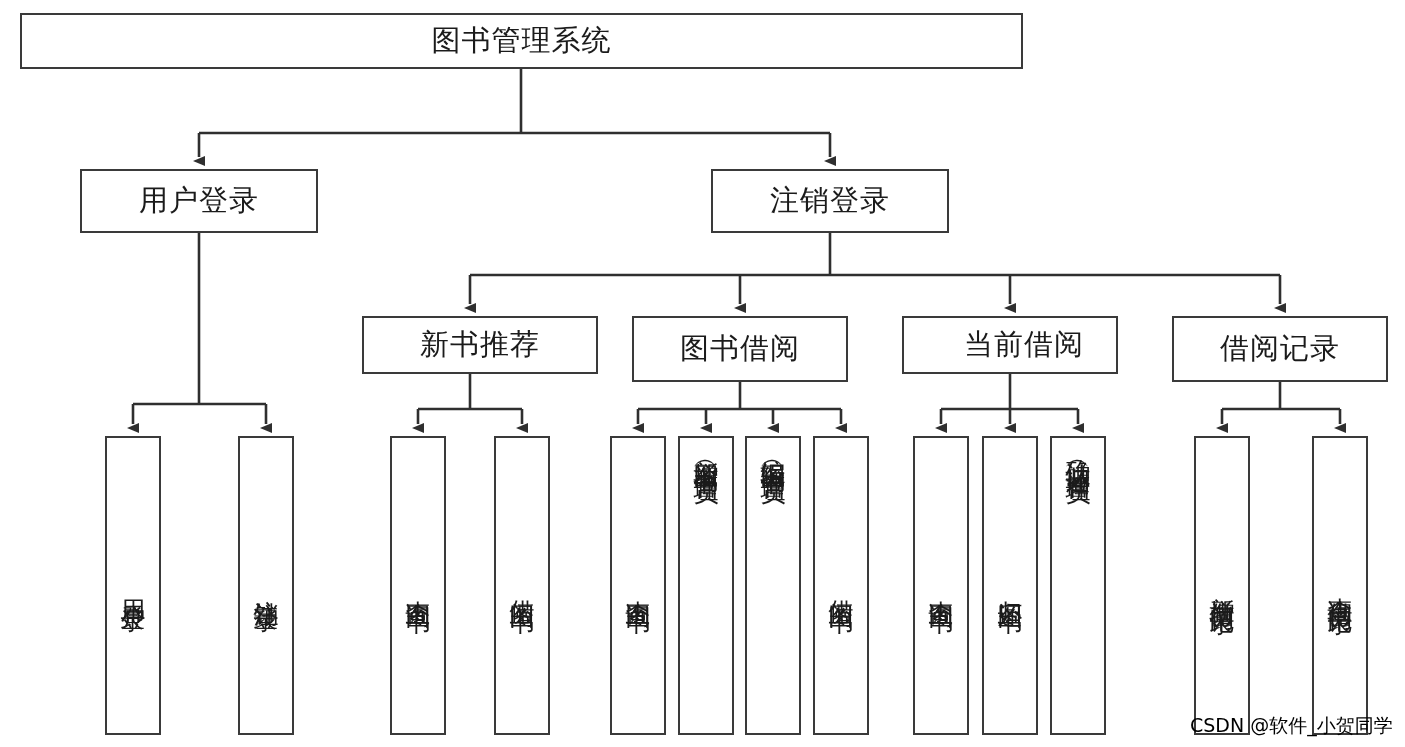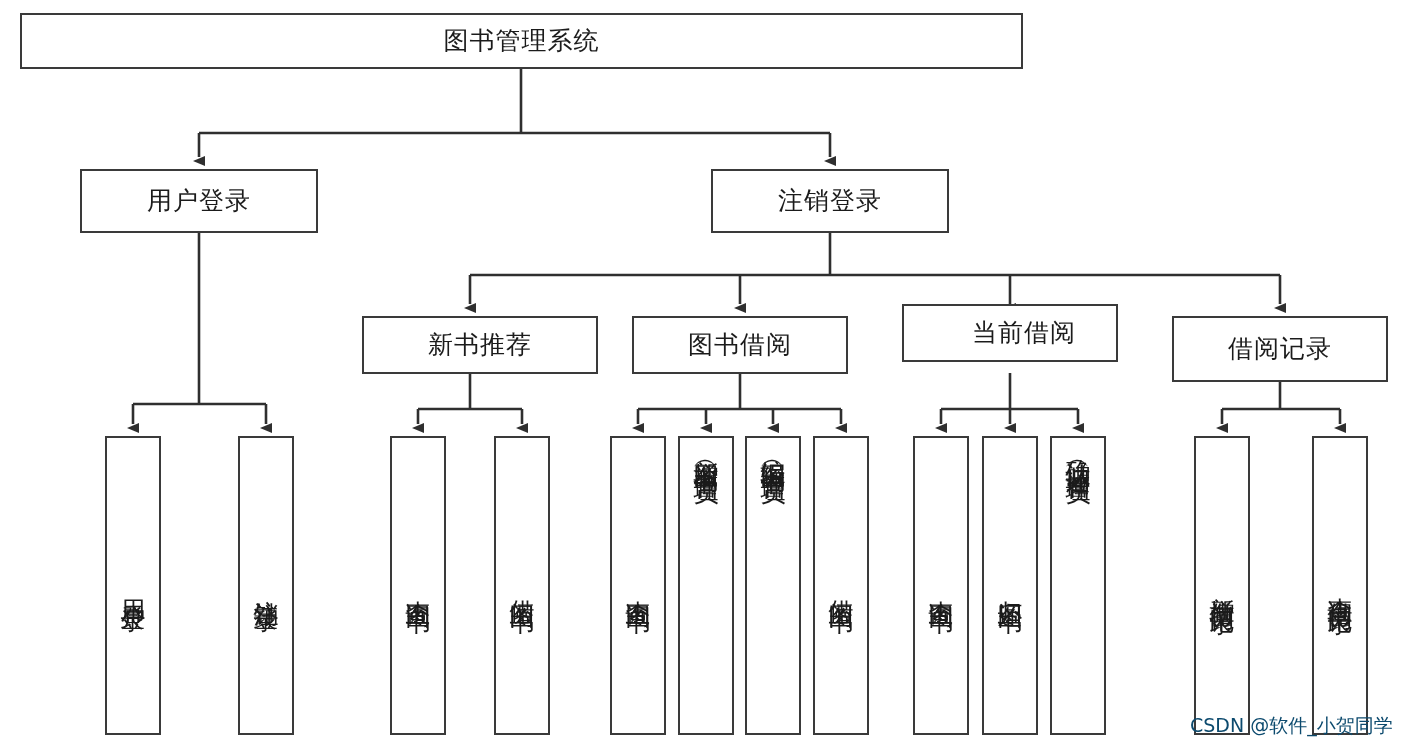--- a/index.html
+++ b/index.html
@@ -29,21 +29,21 @@
     position: absolute;
     box-sizing: border-box;
     background: #ffffff;
     border: 2.6px solid #3a3a3a;
     display: flex;
     align-items: center;
     justify-content: center;
     z-index: 2;
   }
   .node.h .label {
-    font-size: 25px;
+    font-size: 29px;
     color: #1b1b1b;
     letter-spacing: 1px;
     line-height: 1.1;
     white-space: nowrap;
   }
   .node.v {
     align-items: flex-start;
     justify-content: center;
     padding-top: 2px;
   }
@@ -59,21 +59,21 @@
   }
   .node.v.mid {
     align-items: center;
     padding-top: 0;
   }
   .watermark {
     position: absolute;
     left: 1190px;
     top: 713px;
     font-size: 19px;
-    color: #0c4a6e;
+    color: #000000;
     white-space: nowrap;
     z-index: 5;
     font-family: "DejaVu Sans", "Liberation Sans", sans-serif;
   }
 </style>
 </head>
 <body>
 
 <div id="canvas">
 
@@ -134,24 +134,24 @@
   <div class="node h" style="left:80px;top:169px;width:238px;height:64px;">
     <span class="label">用户登录</span>
   </div>
   <div class="node h" style="left:711px;top:169px;width:238px;height:64px;">
     <span class="label">注销登录</span>
   </div>
 
   <div class="node h" style="left:362px;top:316px;width:236px;height:58px;">
     <span class="label">新书推荐</span>
   </div>
-  <div class="node h" style="left:632px;top:316px;width:216px;height:58px;font-family:Liberation Serif, serif;">
+  <div class="node h" style="left:632px;top:316px;width:216px;height:66px;font-family:Liberation Serif, serif;">
     <span class="label">图书借阅</span>
   </div>
-  <div class="node h" style="left:902px;top:304px;width:216px;height:58px;padding-left:28px;">
+  <div class="node h" style="left:902px;top:316px;width:216px;height:58px;padding-left:28px;">
     <span class="label">当前借阅</span>
   </div>
   <div class="node h" style="left:1172px;top:316px;width:216px;height:66px;">
     <span class="label">借阅记录</span>
   </div>
 
   <div class="node v mid" style="left:105px;top:436px;width:56px;height:299px;">
     <span class="label">用户登录</span>
   </div>
   <div class="node v mid" style="left:238px;top:436px;width:56px;height:299px;">

